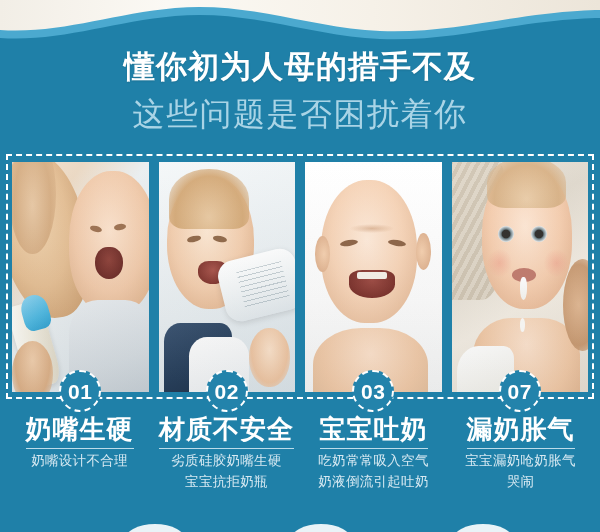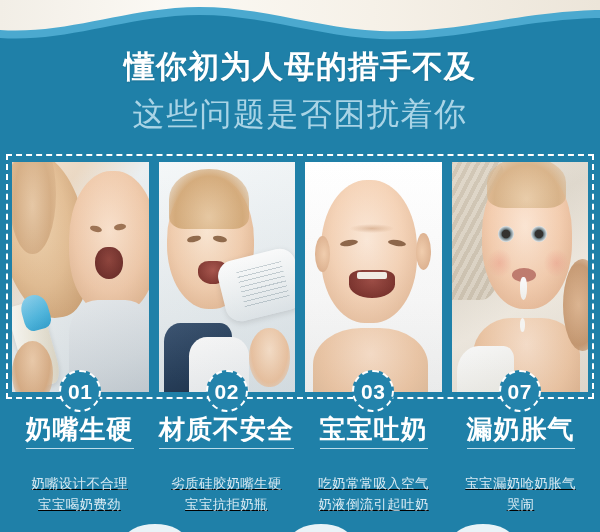--- a/index.html
+++ b/index.html
@@ -223,21 +223,21 @@
     display:flex; z-index:8;
   }
   .cap-col{ flex:1 1 0; text-align:center; padding:0 2px; }
   .cap-head{
     display:inline-block;
     color:#ffffff; font-size:26px; font-weight:bold;
     letter-spacing:1px; line-height:1.18;
     border-bottom:1.5px solid #bcdcea;
     padding-bottom:3px;
   }
-  .cap-lines{ margin-top:24px;text-decoration:underline; }
+  .cap-lines{ margin-top:1px; }
   .cap-line{
     color:#d7e9f2; font-size:13.5px; line-height:1.6; letter-spacing:.3px;
   }
 
   
   .bottom-shapes{
     position:absolute; left:0; bottom:0; width:600px; height:14px;
     z-index:4; pointer-events:none;
   }
   .pebble{
@@ -358,21 +358,20 @@
     <div class="badge">07</div>
   </div>
 </div>
 
 <div class="captions">
 
   <div class="cap-col">
     <div class="cap-head">奶嘴生硬</div>
     <div class="cap-lines">
       <div class="cap-line">奶嘴设计不合理</div>
-      <div class="cap-line">宝宝喝奶费劲</div>
     </div>
   </div>
 
   <div class="cap-col">
     <div class="cap-head">材质不安全</div>
     <div class="cap-lines">
       <div class="cap-line">劣质硅胶奶嘴生硬</div>
       <div class="cap-line">宝宝抗拒奶瓶</div>
     </div>
   </div>

